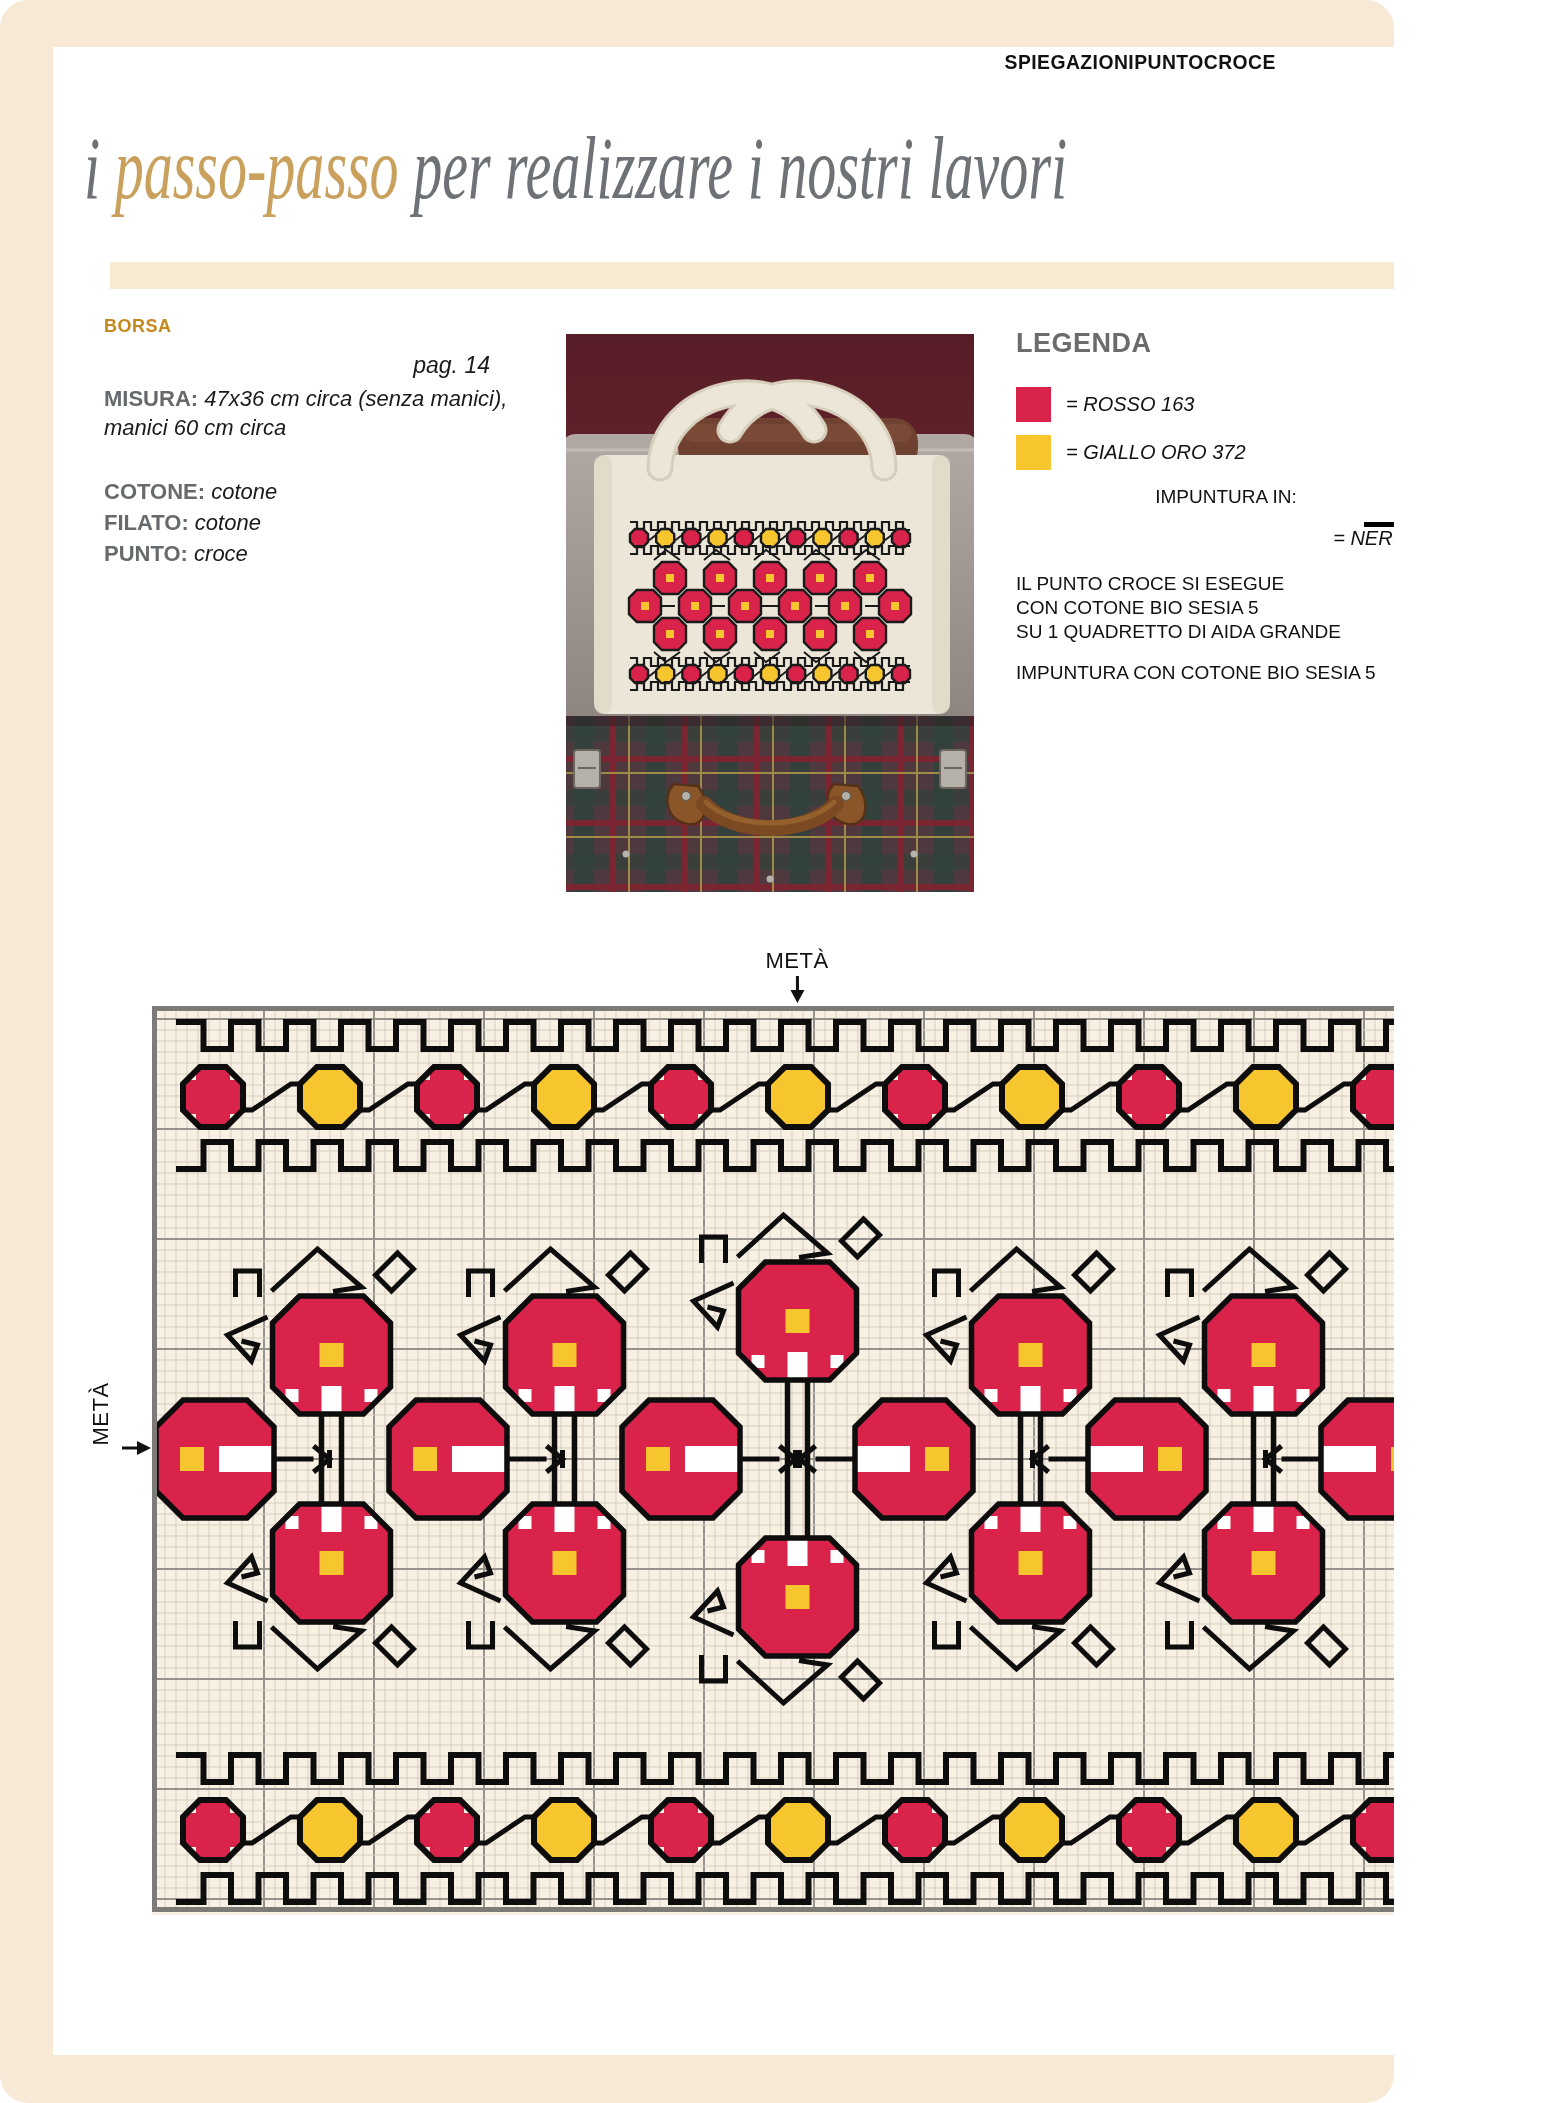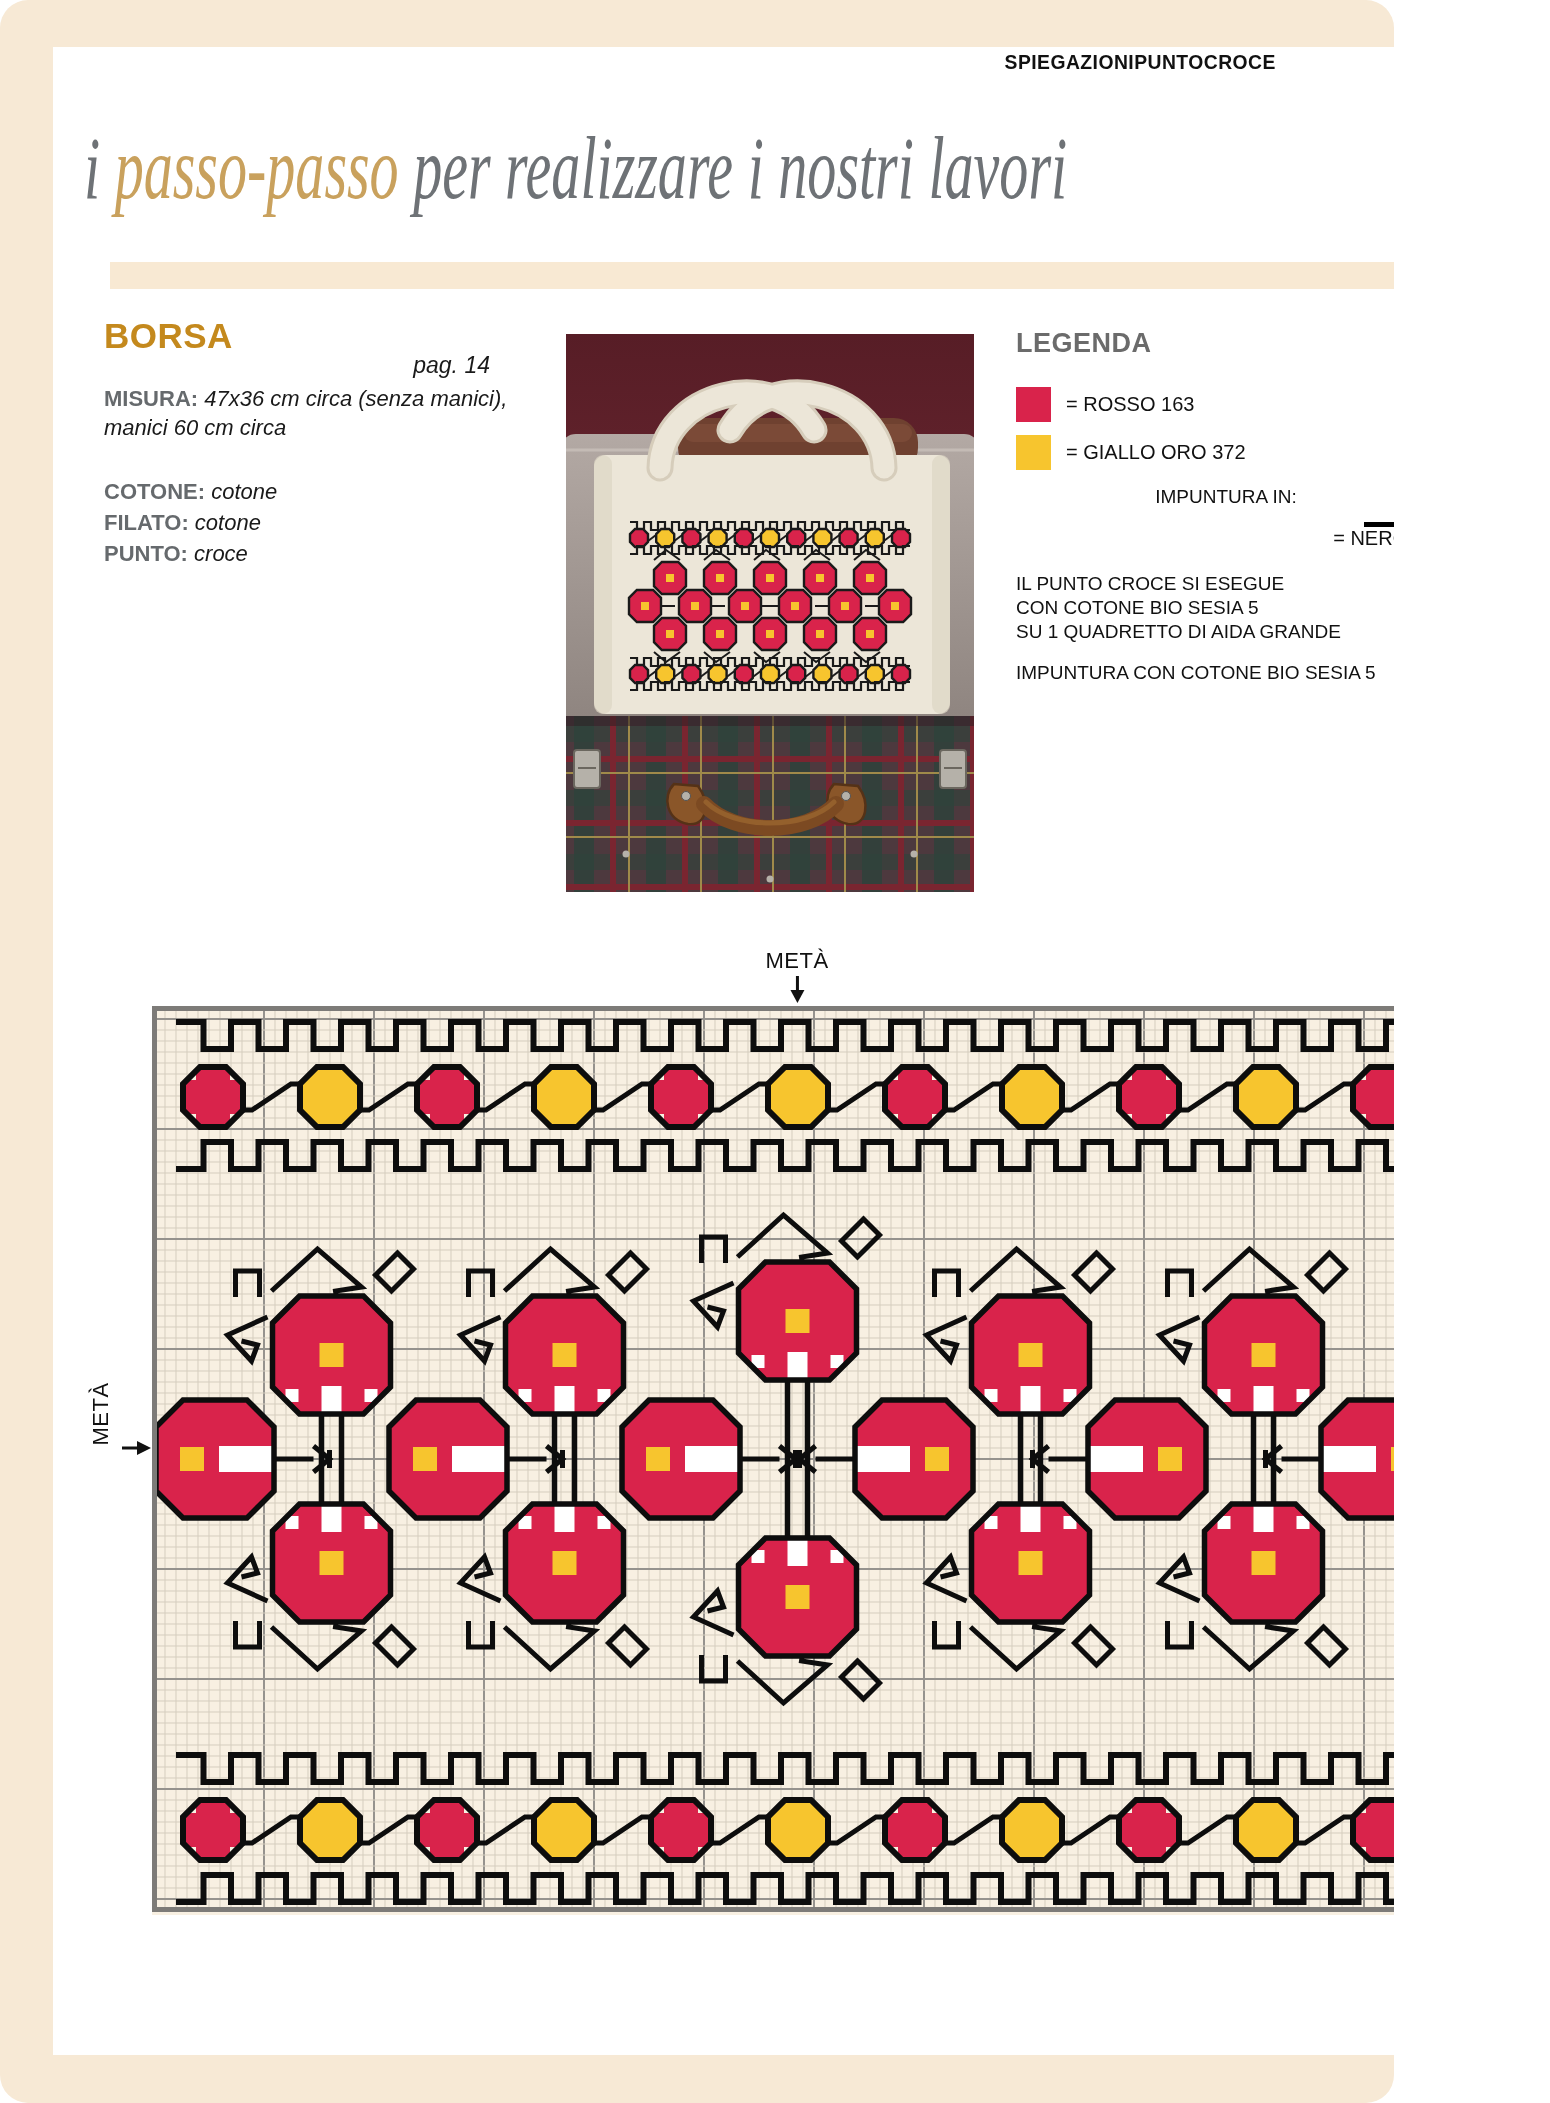--- a/index.html
+++ b/index.html
@@ -4,32 +4,32 @@
 <style>
   html,body{margin:0;padding:0;}
   .page{position:relative;width:1394px;height:2103px;background:#f7e9d5;font-family:"Liberation Sans",sans-serif;overflow:hidden;border-radius:28px;}
   .sheet{position:absolute;left:53px;top:47px;width:1445px;height:2008px;background:#ffffff;}
   .abs{position:absolute;}
   .kicker{top:50px;right:118px;font-size:21px;font-weight:bold;color:#111;letter-spacing:.5px;transform:scaleX(.92);transform-origin:right;white-space:nowrap;}
   .kicker .lite{font-weight:600;}
   .title{left:84px;top:118px;white-space:nowrap;font-family:"Liberation Serif",serif;font-style:italic;font-size:88px;transform:scaleX(.66);transform-origin:left;color:#6e7276;}
   .title .accent{}
   .divider{left:110px;top:262px;width:1383px;height:27px;background:#f8e9d3;}
-  .borsa{left:104px;top:316px;font-size:35px;font-weight:bold;letter-spacing:.5px;}
+  .borsa{left:104px;top:316px;font-size:18px;font-weight:bold;letter-spacing:.5px;}
   .pagref{left:300px;top:352px;width:190px;text-align:right;font-size:23px;font-style:italic;color:#1a1a1a;}
   .specs{left:104px;top:384px;width:420px;font-size:22px;line-height:29px;color:#1a1a1a;}
   .specs .lbl{font-weight:bold;color:#666a6d;font-style:normal;}
   .specs .val{font-style:italic;}
   .spec-line{margin-bottom:2px;}
   .gap{height:33px;}
   .legend{left:1016px;top:328px;width:420px;color:#111;}
   .legend h3{margin:0 0 28px 0;font-size:27px;color:#6b6b6b;letter-spacing:.5px;}
   .leg-row{display:flex;align-items:center;margin-bottom:13px;}
   .swatch{width:35px;height:35px;margin-right:15px;flex:0 0 auto;}
-  .leg-label{font-size:20px;}
+  .leg-label{font-size:20px;font-style:italic;}
   .leg-head{font-size:19px;margin:16px 0 14px 0;text-align:center;}
   .leg-line-row{display:flex;align-items:flex-end;margin-bottom:22px;flex-direction:column;}
   .leg-line{width:58px;height:5px;background:#000;margin:0 14px 0 2px;}
   .leg-notes{font-size:19px;line-height:24px;}
   .leg-note2{font-size:19px;margin-top:18px;}
   .meta-top{top:948px;left:797px;transform:translateX(-50%);text-align:center;font-size:22px;color:#111;letter-spacing:.5px;}
   .meta-left{left:40px;top:1402px;width:120px;height:24px;transform:rotate(-90deg);text-align:center;font-size:22px;color:#111;letter-spacing:.5px;}
   .pagenum{left:1398px;top:1994px;font-size:27px;color:#222;transform:scaleX(.88);}
   svg{display:block;}
 </style>

